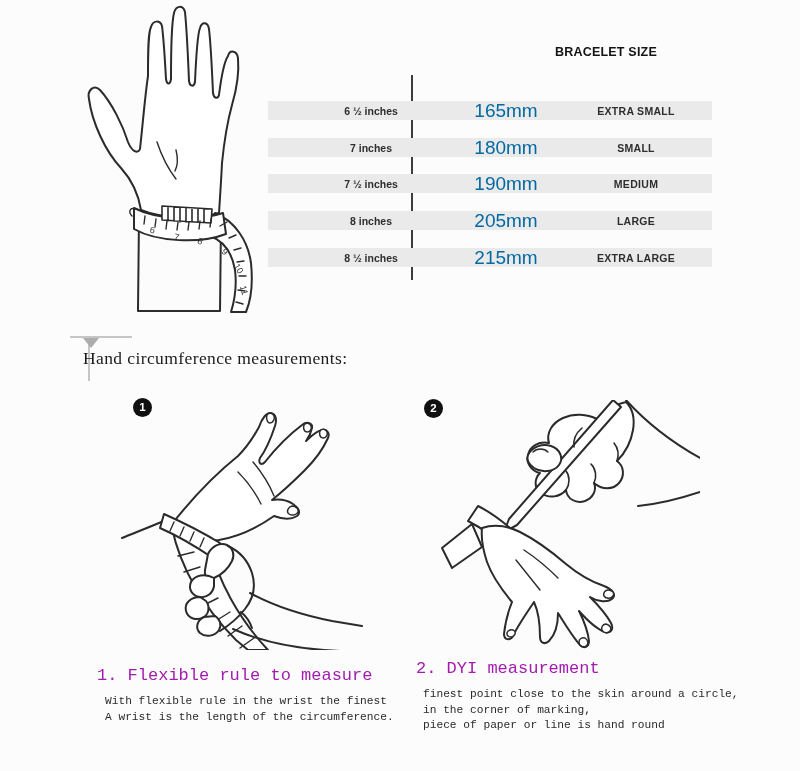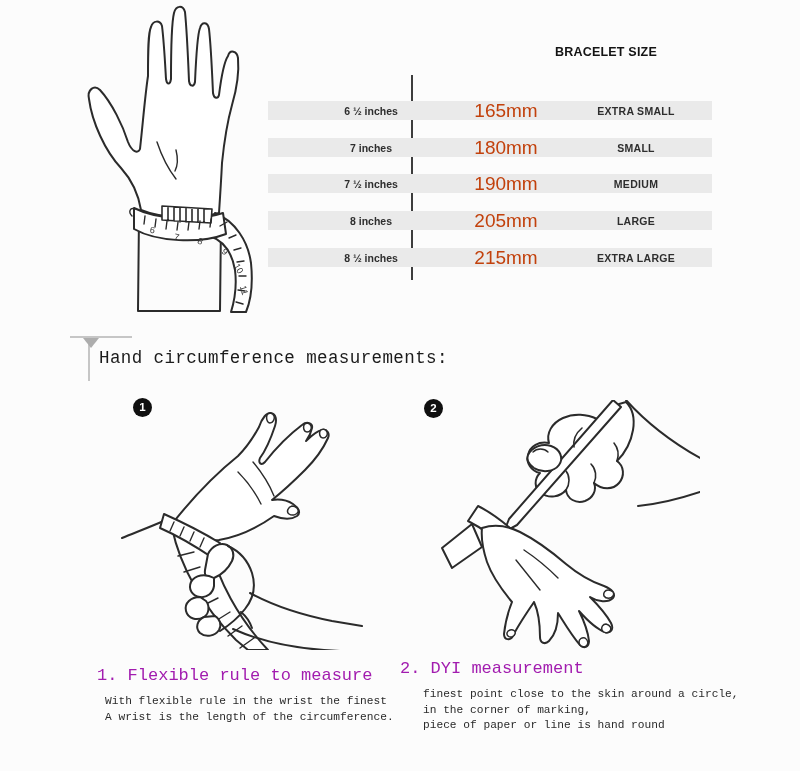--- a/index.html
+++ b/index.html
@@ -11,42 +11,42 @@
   .size-table{position:absolute;left:268px;top:45px;width:452px;height:232px;}
   .tbl-header{position:absolute;top:0;height:16px;font-weight:bold;font-size:12.5px;
               letter-spacing:.2px;color:#141414;text-align:center;white-space:nowrap;}
   .th-measure{left:0;width:288px;}
   .th-size{left:250px;width:176px;}
   .tbl-divider{position:absolute;left:143px;top:30px;width:2px;height:205px;background:#3d3d3d;}
   .tbl-row{position:absolute;left:0;width:416px;height:19px;background:#eaeaea;
            display:grid;grid-template-columns:150px 120px 140px 1fr;align-items:center;padding-left:28px;}
   .cell{text-align:center;overflow:visible;white-space:nowrap;}
   .cell-in{font-size:10.5px;font-weight:bold;color:#2e2e2e;}
-  .cell-mm{font-size:19px;font-weight:400;color:#c2410c;line-height:19px;}
+  .cell-mm{font-size:19px;font-weight:400;color:#0369a1;line-height:19px;}
   .cell-sz{font-size:10.5px;font-weight:bold;color:#2e2e2e;letter-spacing:.3px;}
 
   
   .flag-h{left:70px;top:336px;width:62px;height:2px;background:#c6c6c6;}
   .flag-v{left:88px;top:336px;width:2px;height:45px;background:#c6c6c6;}
   .flag-tri{left:83px;top:338px;width:0;height:0;border-left:8px solid transparent;
             border-right:8px solid transparent;border-top:10px solid #adadad;}
-  .section-heading{left:99px;top:348px;font-family:Liberation Mono, monospace;
+  .section-heading{left:83px;top:348px;font-family:Liberation Serif, serif;
             font-size:17.5px;letter-spacing:.4px;color:#1b1b1b;white-space:nowrap;}
 
   
   .badge{width:19px;height:19px;border-radius:50%;background:#101010;color:#fff;
          font-size:11.5px;font-weight:bold;text-align:center;line-height:19px;}
   .badge1{left:133px;top:398px;}
   .badge2{left:424px;top:399px;}
 
   
   .mono{font-family:"Liberation Mono","DejaVu Sans Mono",monospace;white-space:nowrap;}
   .step-title{font-size:17px;color:#a21caf;}
   .title1{left:97px;top:666px;}
-  .title2{left:400px;top:659px;}
+  .title2{left:416px;top:659px;}
   .step-para{font-size:11.2px;line-height:15.5px;color:#2a2a2a;}
   .para1{left:105px;top:694px;}
   .para2{left:423px;top:687px;}
 
   svg{display:block;}
   .ink{stroke:#2b2b2b;fill:none;stroke-width:2;stroke-linecap:round;stroke-linejoin:round;}
   .ink-fill{stroke:#2b2b2b;fill:#ffffff;stroke-width:2;stroke-linecap:round;stroke-linejoin:round;}
   .ink-thin{stroke:#2b2b2b;fill:none;stroke-width:1.4;stroke-linecap:round;stroke-linejoin:round;}
   .tape-num{font-family:"Liberation Sans",sans-serif;font-size:9px;fill:#333;text-anchor:middle;}
 </style>

